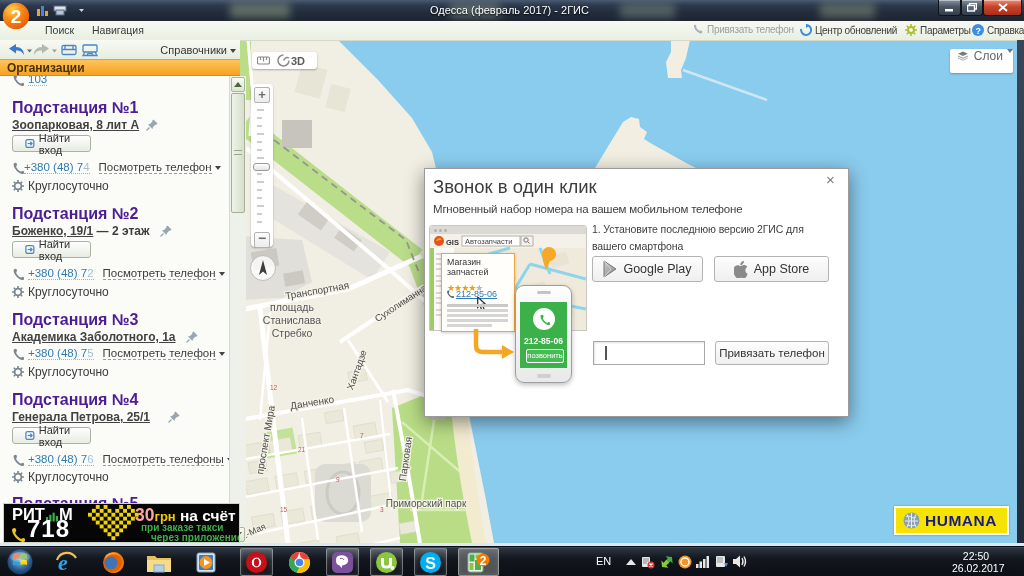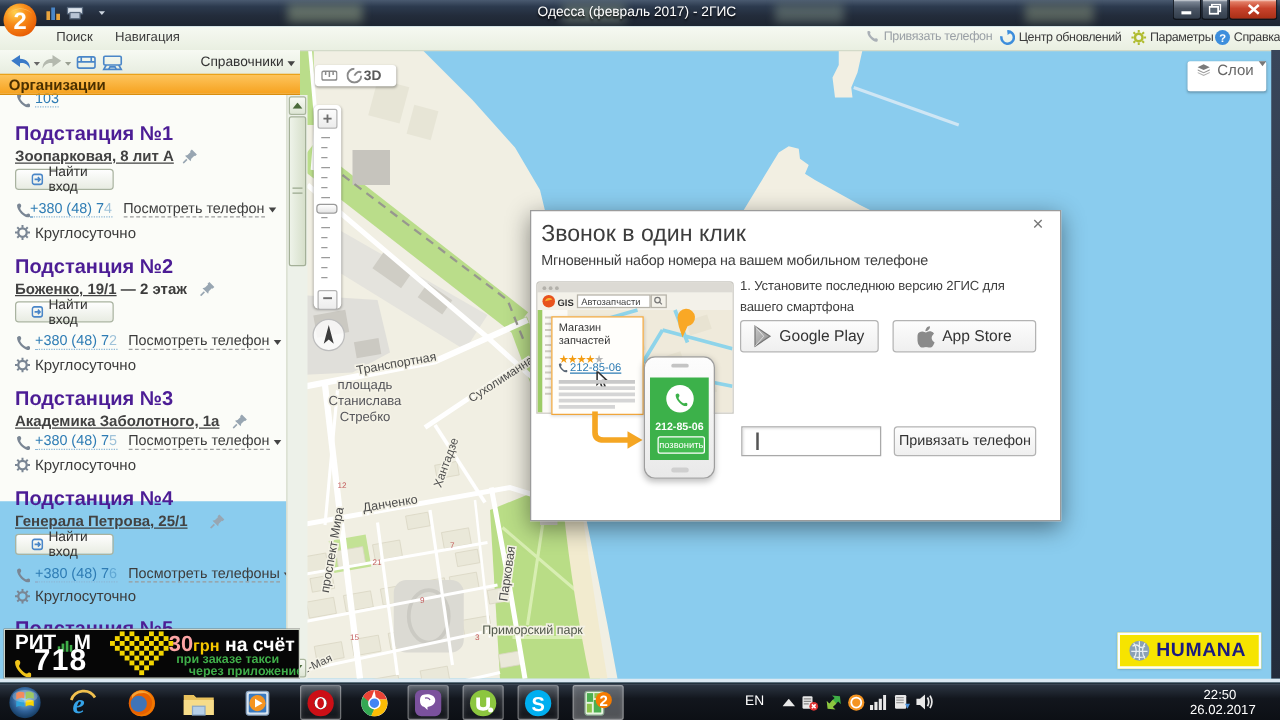--- a/index.html
+++ b/index.html
@@ -4,21 +4,21 @@
 body{width:1024px;height:576px;position:relative;overflow:hidden;font-family:"Liberation Sans",sans-serif;background:#8accee}
 .abs{position:absolute}
 #titlebar{left:0;top:0;width:1024px;height:21px;background:linear-gradient(#4a5a70,#2c3a4e 25%,#232c3b 60%,#1d2531);overflow:hidden}
 .blob{position:absolute;top:3px;height:15px;filter:blur(4px);opacity:.5}
 #ttext{left:430px;top:4px;color:#fff;font-size:11px;text-shadow:0 1px 2px #000}
 #winbtns{right:2px;top:0;height:16px;display:flex}
 .wbtn{height:15px;border:1px solid #10141a;border-top:none;background:linear-gradient(#8792a0,#4a5564 45%,#333e4c);border-radius:0 0 3px 3px;box-shadow:inset 0 1px 0 rgba(255,255,255,.45);color:#fff;display:flex;align-items:center;justify-content:center}
 #wclose{background:linear-gradient(#e98e75,#c8432c 45%,#a92f16);}
 #menurow{left:0;top:21px;width:1024px;height:19px;background:linear-gradient(#f6f9f2,#e9efe1);border-bottom:1px solid #d3dac9;font-size:10.5px;color:#3c3c3c;white-space:nowrap}
 .mitem{position:absolute;top:3px;display:flex;align-items:center;gap:3px}
-#panel{left:0;top:40px;width:240px;height:361px;background:#fbfcf8}
+#panel{left:0;top:40px;width:240px;height:503px;background:#fbfcf8}
 #ptoolbar{left:0;top:0;width:240px;height:19px;background:linear-gradient(#f7faf3,#e7ede0);border-bottom:1px solid #cdd5c2}
 #orgrow{z-index:2;left:0;top:19px;width:240px;height:17px;background:linear-gradient(#fdc45c,#f6a21f);border-top:1px solid #eaa21a;border-bottom:1px solid #d98e0e;color:#4a3000;font-weight:bold;font-size:12px;line-height:16px;padding-left:7px;box-sizing:border-box}
 .sect{position:absolute;left:12px;font-size:16px;font-weight:bold;color:#4c1d95;white-space:nowrap}
 .addr{position:absolute;left:12px;font-size:12px;font-weight:bold;color:#424242;white-space:nowrap}
 .alink{text-decoration:underline}
 .plain{font-weight:bold;text-decoration:none;color:#3c3c3c}
 .findbtn{position:absolute;left:12px;width:79px;height:17px;border:1px solid #a9b3a0;border-radius:3px;background:linear-gradient(#fefefe,#e8ece2);font-size:11px;color:#333;display:flex;align-items:center;box-sizing:border-box;padding-left:12px;gap:4px}
 .phrow{position:absolute;left:12px;font-size:12px;color:#2e7cb4;display:flex;align-items:center;white-space:nowrap}
 .phlink{color:#2e7cb4;border-bottom:1px dotted #8db6d4;font-size:11.5px}
 .seephone{color:#3c3c3c;border-bottom:1px dashed #9a9a9a;margin-left:9px;font-size:11.5px}

